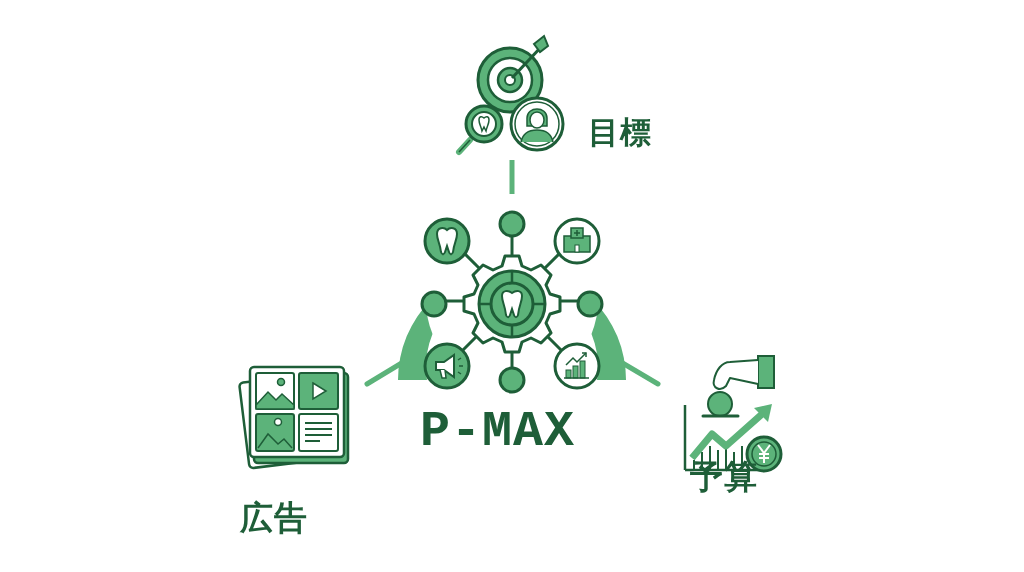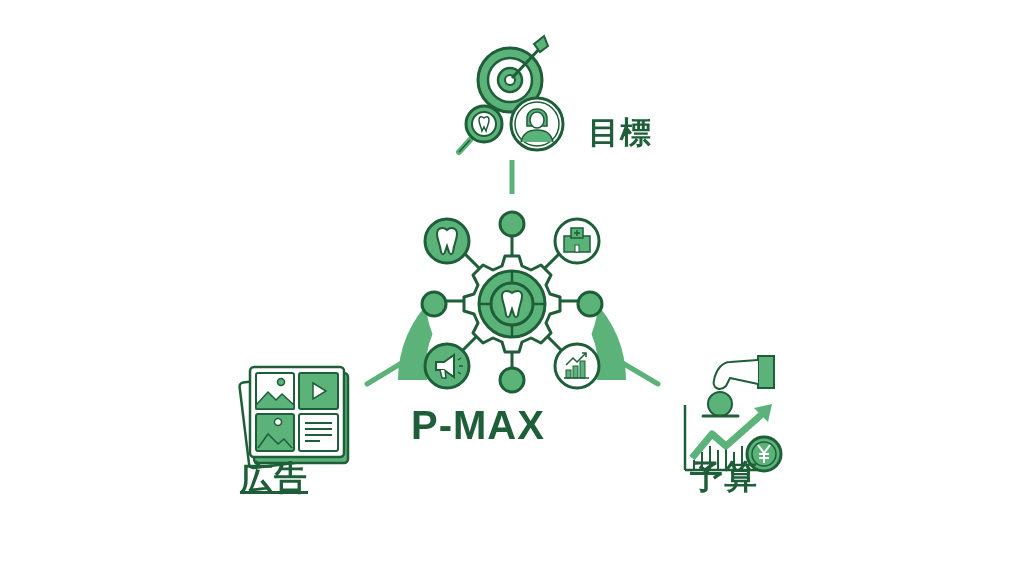--- a/index.html
+++ b/index.html
@@ -1,21 +1,21 @@
 <!DOCTYPE html>
 <html><head>
 <meta charset="utf-8">
 <style>
   html,body{margin:0;padding:0;background:#ffffff;}
   body{width:1024px;height:572px;position:relative;overflow:hidden;font-family:"DejaVu Sans","Liberation Sans",sans-serif;}
   .label{position:absolute;color:#1e5e38;font-weight:bold;font-family:"DejaVu Sans",sans-serif;}
   #lbl-goal{left:588px;top:84px;font-size:31px;letter-spacing:1px;margin-top:28px;}
-  #lbl-ads{left:240px;top:456px;font-size:33px;letter-spacing:1px;text-decoration:underline;}
+  #lbl-ads{left:240px;top:496px;font-size:33px;letter-spacing:1px;}
   #lbl-budget{left:690px;top:455px;font-size:33px;letter-spacing:1px;}
-  #lbl-pmax{left:411px;top:403px;font-size:40px;letter-spacing:1px;font-family:Liberation Sans, sans-serif;}
+  #lbl-pmax{left:420px;top:403px;font-size:50px;letter-spacing:1px;font-family:Liberation Mono, monospace;}
   svg{position:absolute;left:0;top:0;}
 </style>
 </head>
 <body>
 
 <svg width="1024" height="572" viewBox="0 0 1024 572">
 
   <line x1="512" y1="160" x2="512" y2="194" stroke="#5cb37a" stroke-width="5"></line>
   <line x1="367" y1="384" x2="410" y2="358" stroke="#5cb37a" stroke-width="5" stroke-linecap="round"></line>
   <line x1="614" y1="358" x2="658" y2="384" stroke="#5cb37a" stroke-width="5" stroke-linecap="round"></line>

